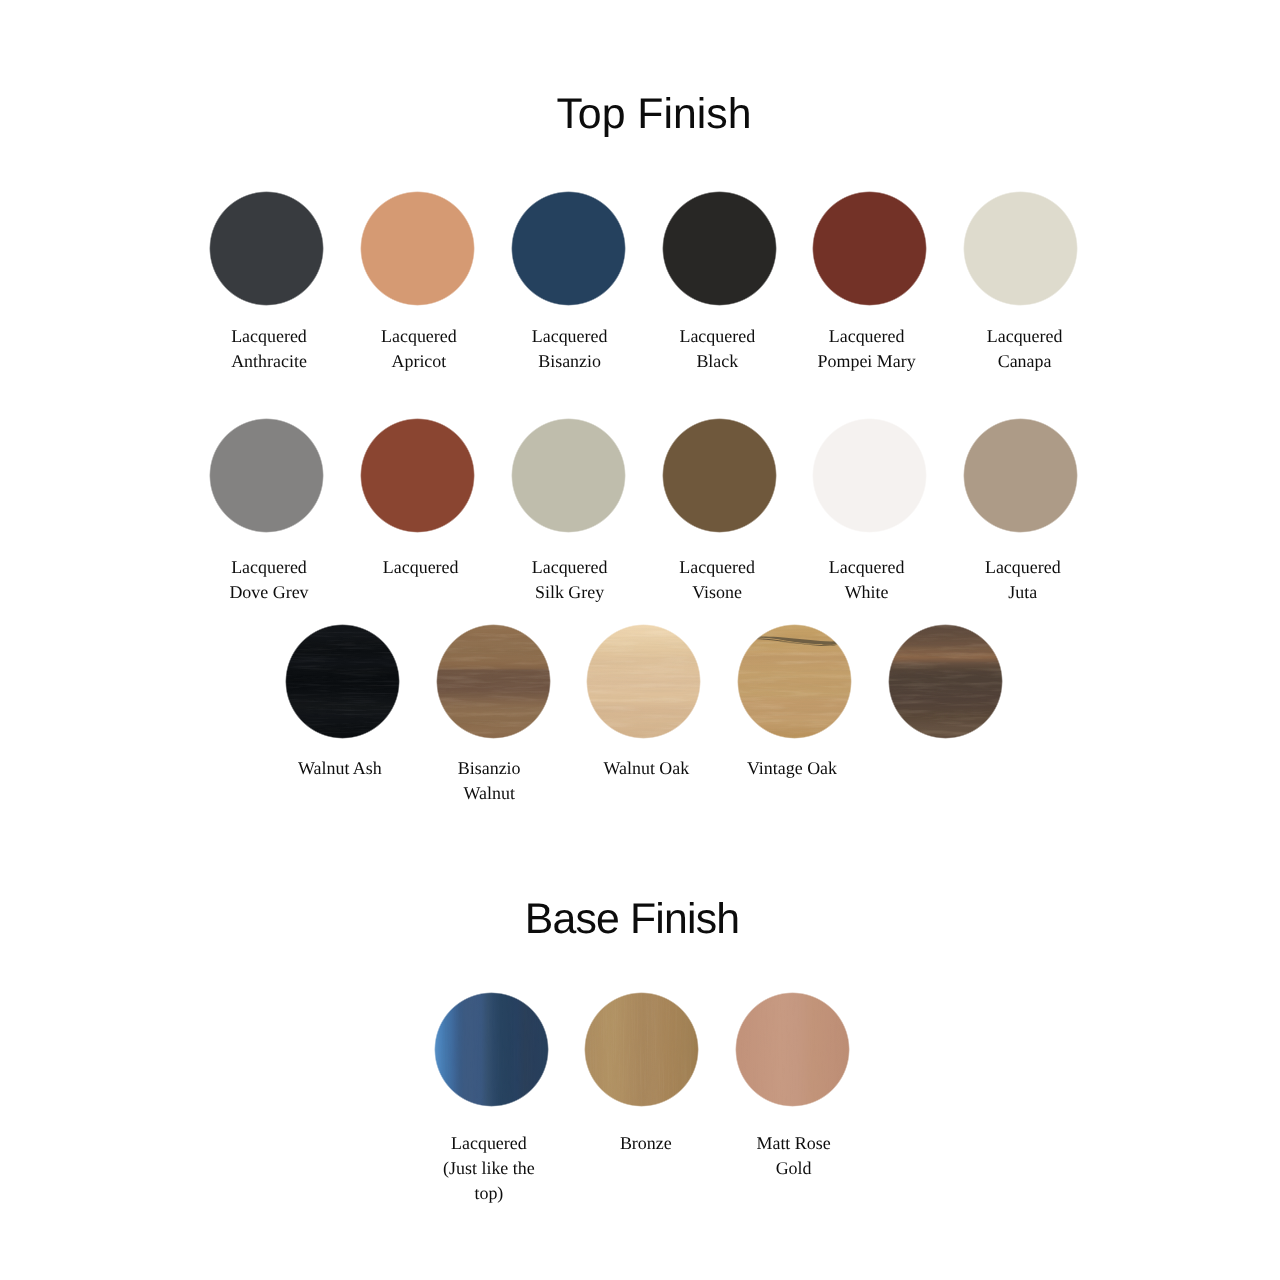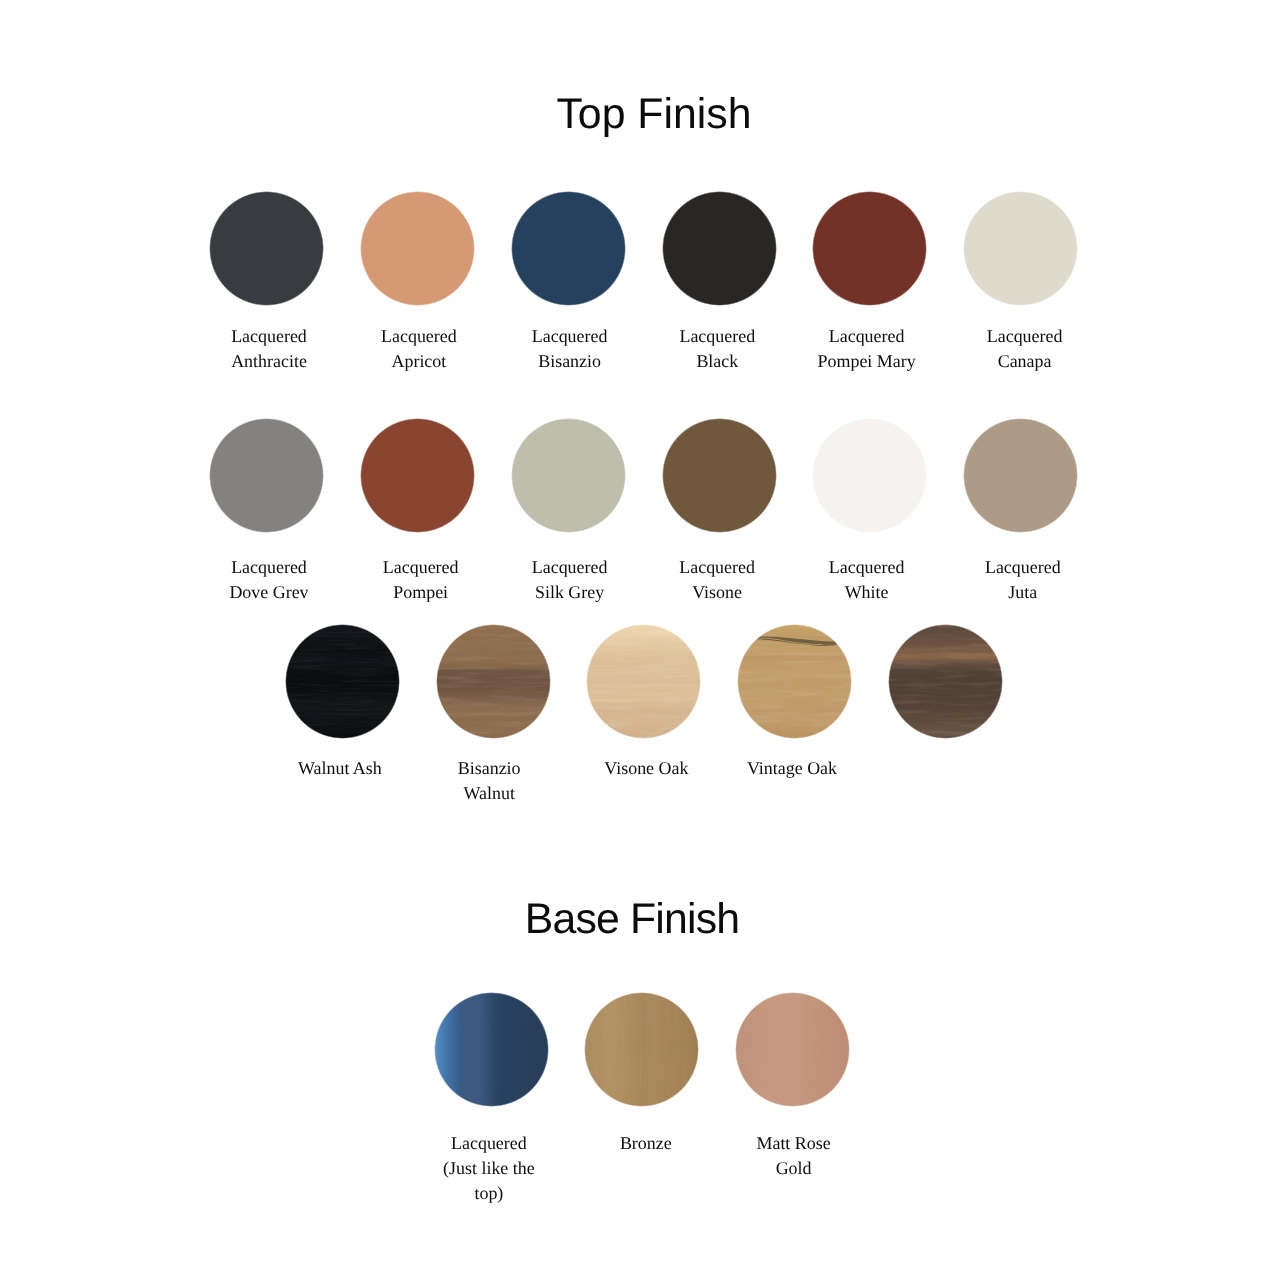--- a/index.html
+++ b/index.html
@@ -124,21 +124,20 @@
             <span>Lacquered</span>
             <span>Dove Grev</span>
           </div>
       </div>
       <div class="swatch-cell">
         <div class="swatch" style="left:360.0px;top:417.5px">
             <span class="tex" style="background-color: rgb(138, 69, 49);"></span>
           </div>
         <div class="label" style="left:420.7px;top:554.6px">
             <span>Lacquered</span>
-            <span>Pompei</span>
           </div>
       </div>
       <div class="swatch-cell">
         <div class="swatch" style="left:510.7px;top:417.5px">
             <span class="tex" style="background-color: rgb(191, 189, 172);"></span>
           </div>
         <div class="label" style="left:569.6px;top:554.6px">
             <span>Lacquered</span>
             <span>Silk Grey</span>
           </div>
@@ -235,21 +234,21 @@
                   <feTurbulence type="fractalNoise" baseFrequency="0.02 0.22" numOctaves="4" seed="33" result="t"></feTurbulence>
                   <feColorMatrix in="t" type="matrix" values="0 0 0 0 1  0 0 0 0 0.96  0 0 0 0 0.88  1 0 0 0 -0.45"></feColorMatrix>
                   <feGaussianBlur stdDeviation="0.7"></feGaussianBlur>
                 </filter>
               </defs>
               <rect width="113" height="113" filter="url(#fagA)" opacity="0.24"></rect>
               <rect width="113" height="113" filter="url(#fagB)" opacity="0.28"></rect>
             </svg>
           </div>
         <div class="label" style="left:646.4px;top:756.3px">
-            <span>Visone Oak</span>
+            <span>Walnut Oak</span>
           </div>
       </div>
       <div class="swatch-cell">
         <div class="swatch" style="left:736.9px;top:623.7px">
             <span class="tex" style="background:linear-gradient(to bottom,#c9a66d 0%,#c5a066 6%,#bf9a62 12%,#c4a069 20%,#c59f6a 24%,#c09a69 29%,#c29d6a 36%,#c4a06c 44%,#c19c69 52%,#c3a06c 60%,#c29b6b 68%,#c09a6a 76%,#c49f6e 84%,#bd9663 92%,#b89159 100%)"></span>
             <svg class="tex grain" width="115" height="115" viewBox="0 0 113 113" preserveAspectRatio="none" aria-hidden="true">
               <defs>
                 <filter id="vagA" x="-15%" y="-15%" width="130%" height="130%">
                   <feTurbulence type="fractalNoise" baseFrequency="0.018 0.55" numOctaves="4" seed="31" result="t"></feTurbulence>
                   <feColorMatrix in="t" type="matrix" values="0 0 0 0 0.4  0 0 0 0 0.3  0 0 0 0 0.14  1 0 0 0 -0.4"></feColorMatrix>

